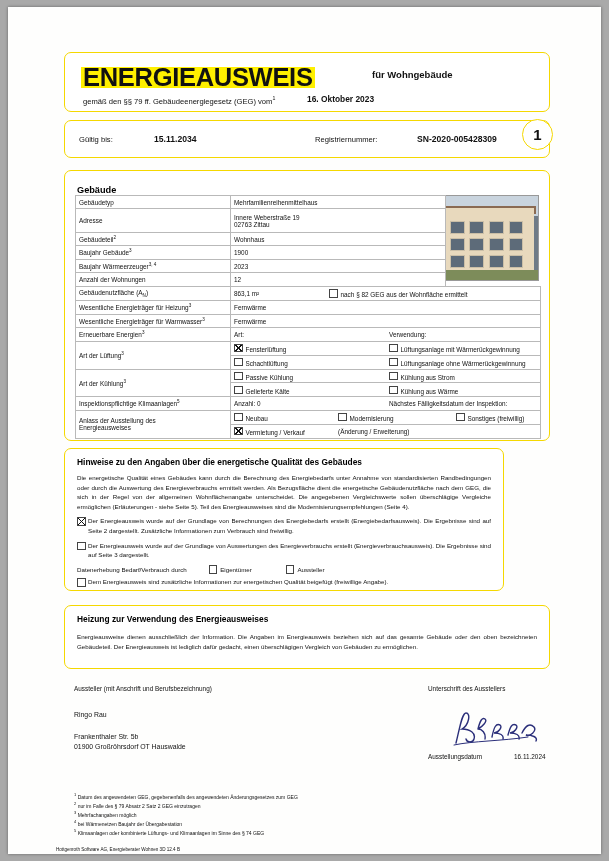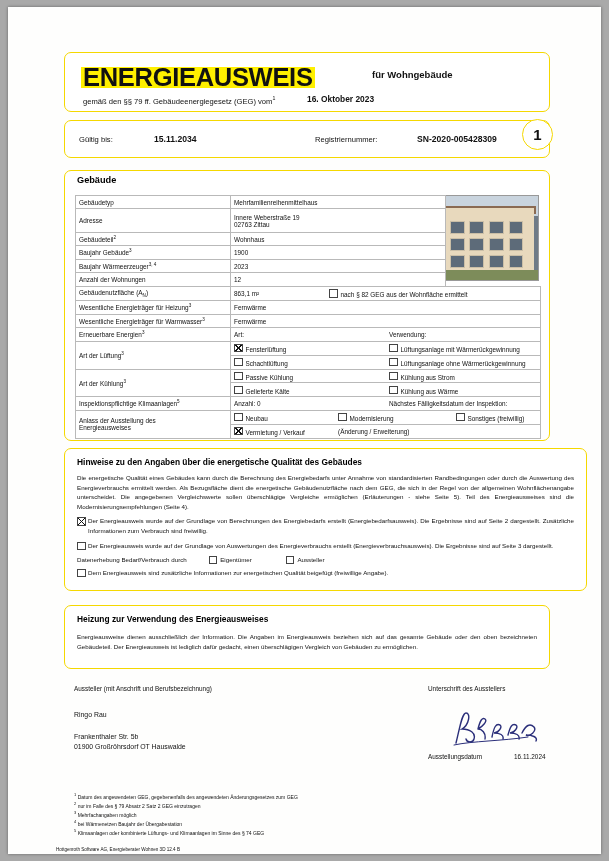--- a/index.html
+++ b/index.html
@@ -57,21 +57,21 @@
   .circle-num{
     position:absolute;left:514px;top:112px;
     width:29px;height:29px;border-radius:50%;
     border:1.6px solid #f5d800;background:#fff;
     font-size:15px;font-weight:bold;color:#111;
     display:flex;align-items:center;justify-content:center;
   }
 
   
   #gebaeude{left:56px;top:163px;width:486px;height:271px;}
-  .gtitle{position:absolute;left:12px;top:4px;font-size:9.2px;font-weight:bold;}
+  .gtitle{position:absolute;left:12px;top:14px;font-size:9.2px;font-weight:bold;}
   .gtable{
     position:absolute;left:10px;top:24px;width:466px;
     border-collapse:collapse;
     font-size:6.4px;color:#111;
   }
   .gtable td{
     border:0.5px solid #b9b9b9;
     padding:2.2px 3px;
     vertical-align:middle;
     height:8px;
@@ -100,21 +100,21 @@
   .chk.on:after{
     content:"";position:absolute;left:0;top:0;right:0;bottom:0;
     background:
       linear-gradient(45deg,transparent 44%,#111 44%,#111 56%,transparent 56%),
       linear-gradient(-45deg,transparent 44%,#111 44%,#111 56%,transparent 56%);
   }
   .cellflex{display:flex;align-items:center;}
   .cellflex .c2{flex:1;}
 
   
-  #hinweise1{left:56px;top:441px;width:523px;height:143px;}
+  #hinweise1{left:56px;top:441px;width:440px;height:143px;}
   .hw-title{
     position:absolute;left:12px;top:8px;font-size:8.4px;font-weight:bold;
   }
   .hw-body{
     position:absolute;left:12px;top:24px;right:12px;
     font-size:6.2px;line-height:1.55;color:#111;text-align:justify;
   }
   .hw-item{
     position:relative;padding-left:11px;margin-top:5px;
     text-align:justify;

